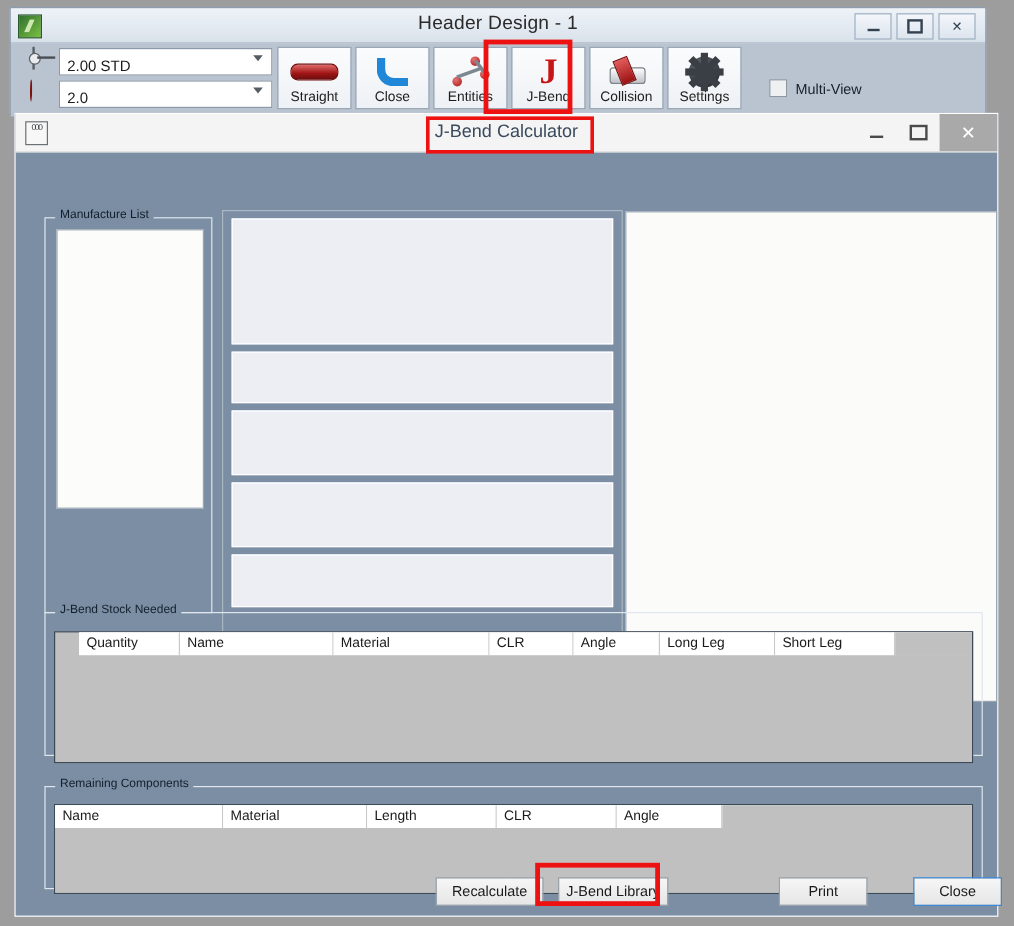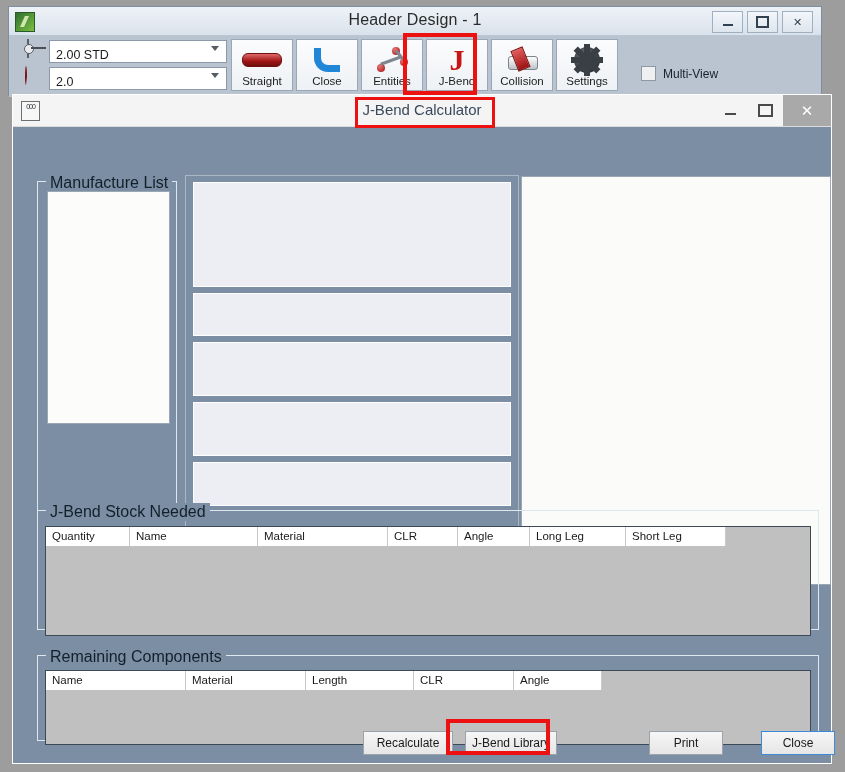--- a/index.html
+++ b/index.html
@@ -200,21 +200,21 @@
 
   #dlg-body { position: relative; height: 638px; }
 
   
   .group {
     position: absolute; box-sizing: border-box;
     border: 1px solid #dfe6ee;
   }
   .group > .glabel {
     position: absolute; top: -8px; left: 8px; padding: 0 4px;
-    background: #7b8ea3; font-size: 16px; color: #12202c;
+    background: #7b8ea3; font-size: 10px; color: #12202c;
   }
   #grp-manufacture { left: 24px; top: 54px; width: 140px; height: 330px; }
   #list-manufacture {
     position: absolute; left: 34px; top: 64px; width: 121px; height: 231px;
     background: #fcfcfa; border: 1px solid #9aa6b2;
   }
 
   #mid-panel { position: absolute; left: 172px; top: 48px; width: 334px; height: 417px;
     background: #7b8ea3; border: 1px solid #aab7c5; box-sizing: border-box; }
   .mid-box {
@@ -231,21 +231,21 @@
   #right-panel {
     position: absolute; left: 508px; top: 49px; width: 310px; height: 409px;
     background: #fbfbf9; border: 1px solid #9aa6b2; box-sizing: border-box;
   }
 
   #grp-stock { left: 24px; top: 383px; width: 782px; height: 120px; }
   #grp-remaining { left: 24px; top: 528px; width: 782px; height: 86px; }
 
   .tbl { position: absolute; box-sizing: border-box; border: 1px solid #3c4a58;
          background: #c0c0c0; }
-  #tbl-stock { left: 32px; top: 399px; width: 766px; height: 110px; }
+  #tbl-stock { left: 32px; top: 399px; width: 766px; height: 110px; padding-left: 20px; }
   #tbl-remaining { left: 32px; top: 543px; width: 766px; height: 75px; }
   .thead { display: flex; height: 19px; background: #ffffff; }
   .thead .th {
     font-size: 11.5px; color: #1a1a1a; line-height: 19px;
     border-right: 1px solid #c9c9c9; padding-left: 6px; box-sizing: border-box;
     background: #ffffff; overflow: hidden; white-space: nowrap;
   }
   .thead .th.filler { border-right: none; background: #c0c0c0; flex: 1; }
   .tbody { height: calc(100% - 19px); background: #c0c0c0; }
 

